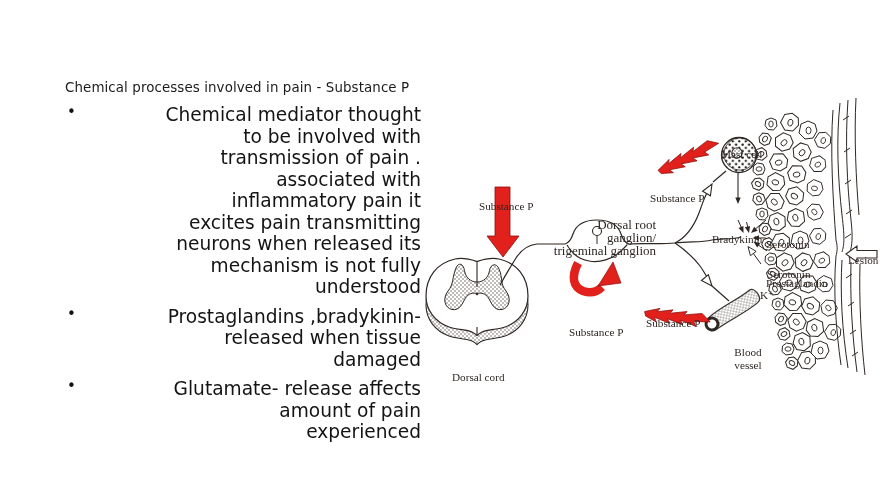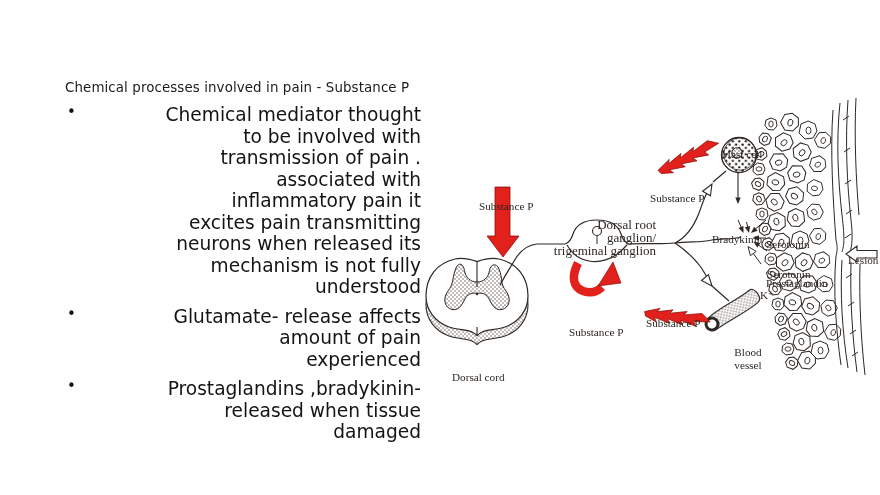--- a/index.html
+++ b/index.html
@@ -29,28 +29,28 @@
 to be involved with
 transmission of pain .
 associated with
 inflammatory pain it
 excites pain transmitting
 neurons when released its
 mechanism is not fully
 understood</span>
       </li>
     <li>
+        <span class="bullet-text">Prostaglandins ,bradykinin-
+released when tissue
+damaged</span>
+      </li>
+    <li>
         <span class="bullet-text">Glutamate- release affects
 amount of pain
 experienced</span>
-      </li>
-    <li>
-        <span class="bullet-text">Prostaglandins ,bradykinin-
-released when tissue
-damaged</span>
       </li>
   </ul>
 
   <div class="diagram">
     <svg width="880" height="495" viewBox="0 0 880 495">
       <defs>
         <pattern id="stip" patternUnits="userSpaceOnUse" width="4" height="4">
           <rect width="4" height="4" fill="#ffffff"></rect>
           <circle cx="1" cy="1" r="0.65" fill="#4a4038"></circle>
           <circle cx="3" cy="3" r="0.65" fill="#4a4038"></circle>

